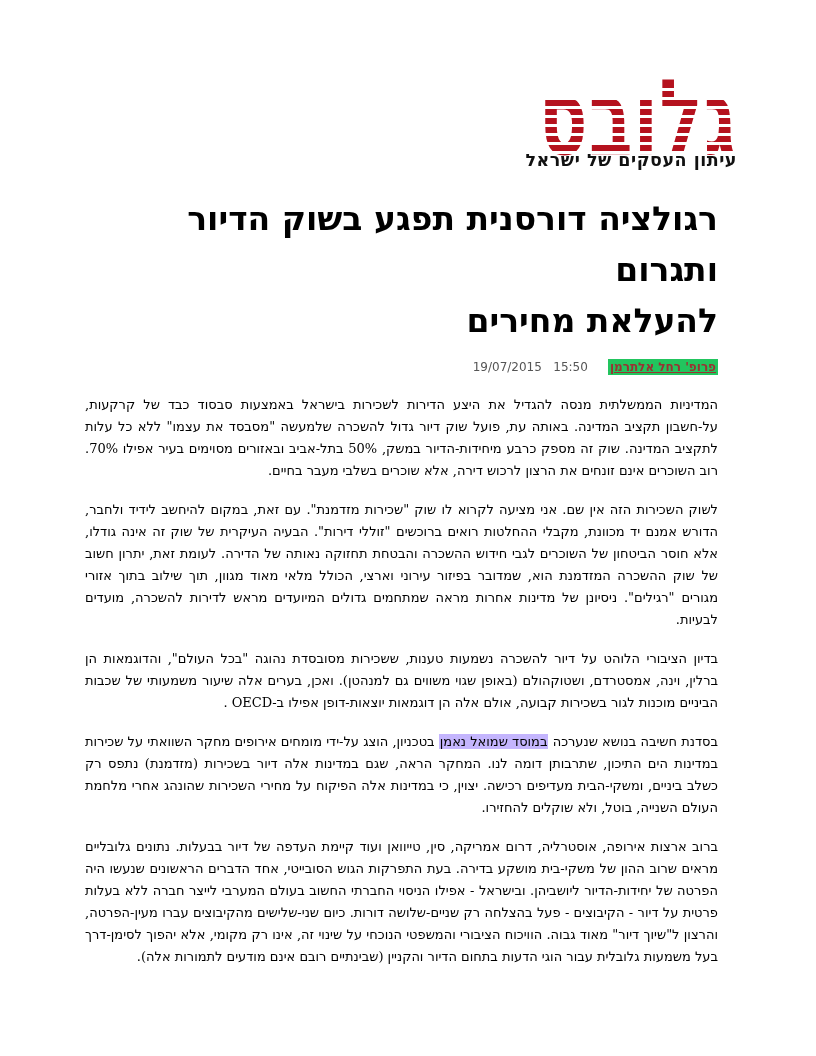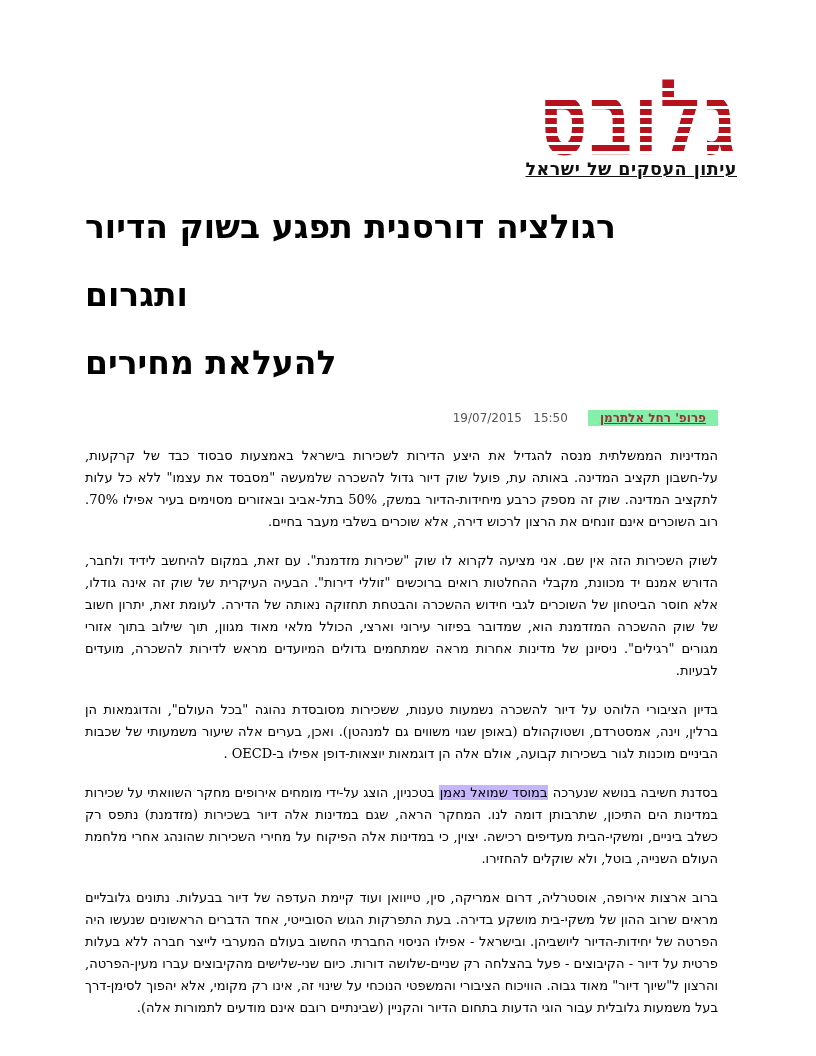--- a/index.html
+++ b/index.html
@@ -42,56 +42,54 @@
     inset:-6px -4px -4px -4px;
     background:repeating-linear-gradient(
       to bottom,
       rgba(255,255,255,0) 0px,
       rgba(255,255,255,0) 6px,
       #ffffff 6px,
       #ffffff 9px);
     pointer-events:none;
   }
   .tagline{
-    margin-top:9px;
     font-size:17.5px;
     font-weight:bold;
     color:#111111;
     letter-spacing:0.5px;
     white-space:nowrap;
-    text-decoration:underline;
   }
   
   .content{
     padding:0 98px 0 85px;
     direction:rtl;
   }
   .headline{
     margin:193px 0 0 0;
     font-family:"DejaVu Serif","DejaVu Sans",serif;
     font-size:33px;
     font-weight:bold;
     color:#000000;
-    line-height:68px;
-    text-align:left;
+    line-height:51px;
+    text-align:right;
   }
   .byline{
     margin-top:13px;
     display:flex;
     flex-direction:row; 
     align-items:center;
     gap:20px;
     font-size:12px;
   }
   .author-link{
-    background:#86efac;
+    background:#22c55e;
     color:#993333;
     font-weight:bold;
     text-decoration:underline;
-    padding:1px 12px;
+    padding:1px 2px;
     cursor:pointer;
   }
   .datetime{
     color:#555555;
     direction:ltr;
     unicode-bidi:isolate;
     white-space:pre;
     text-align:right;
   }
   .body-text p{

